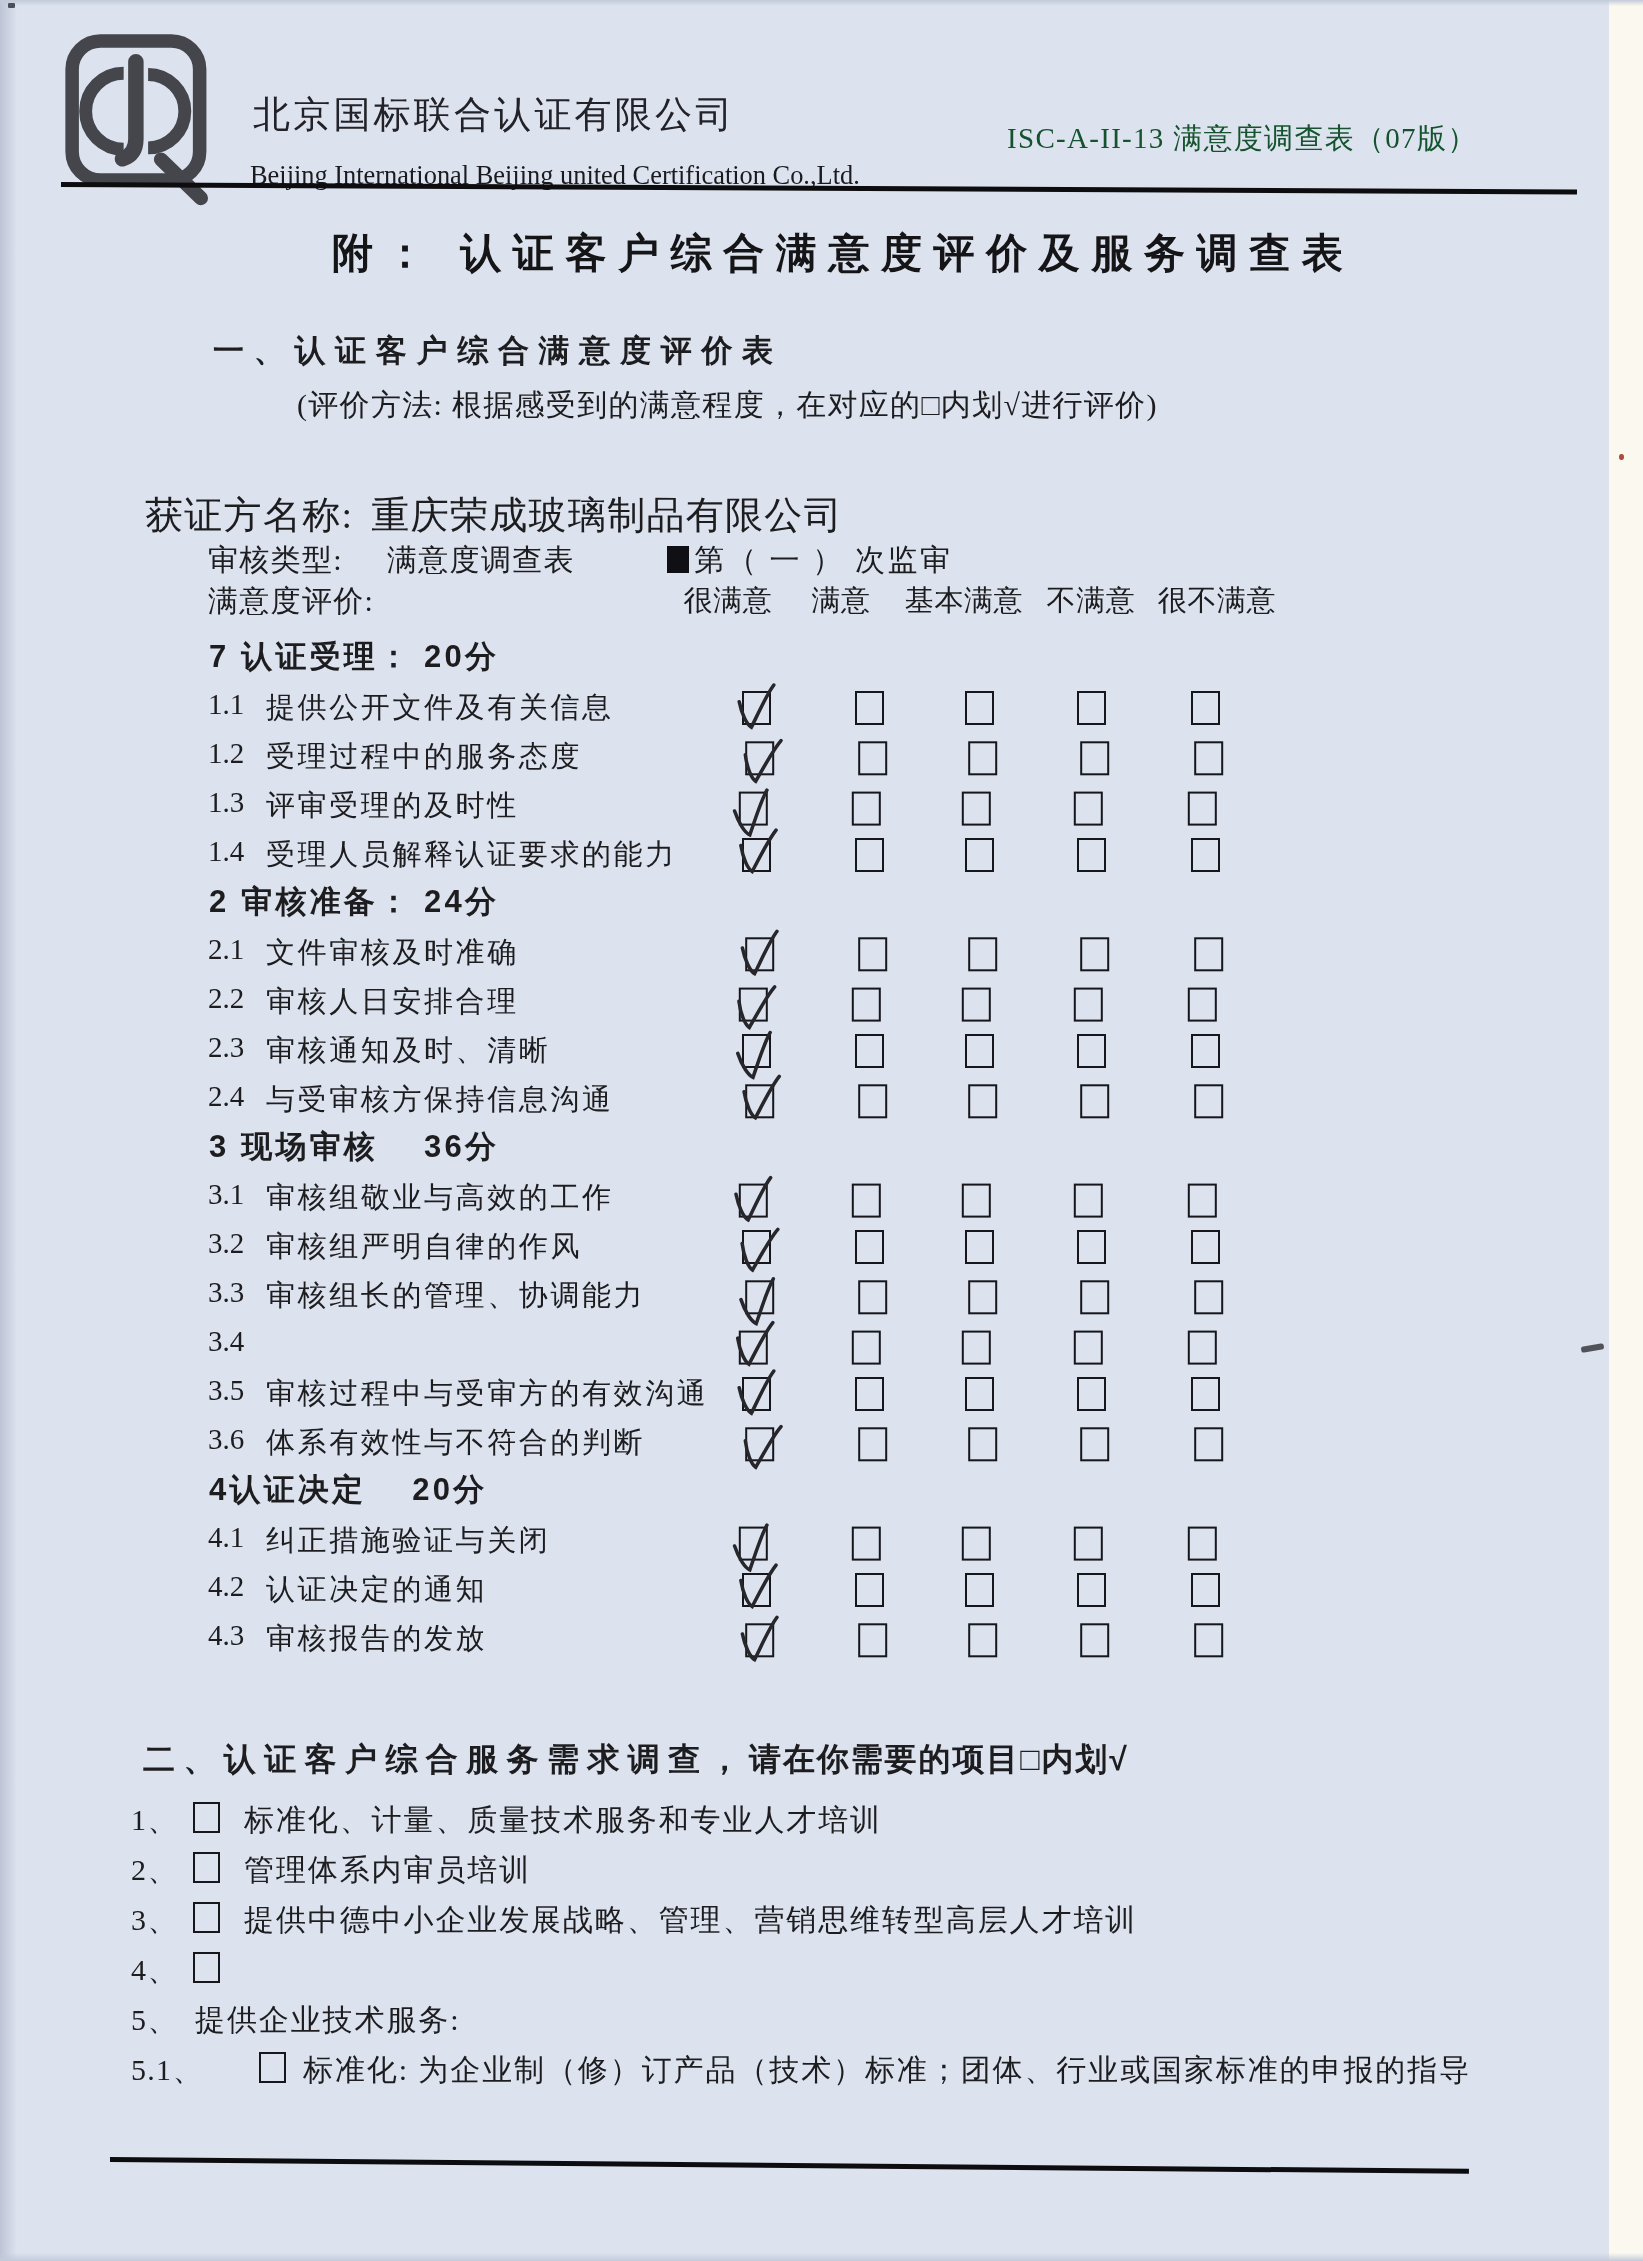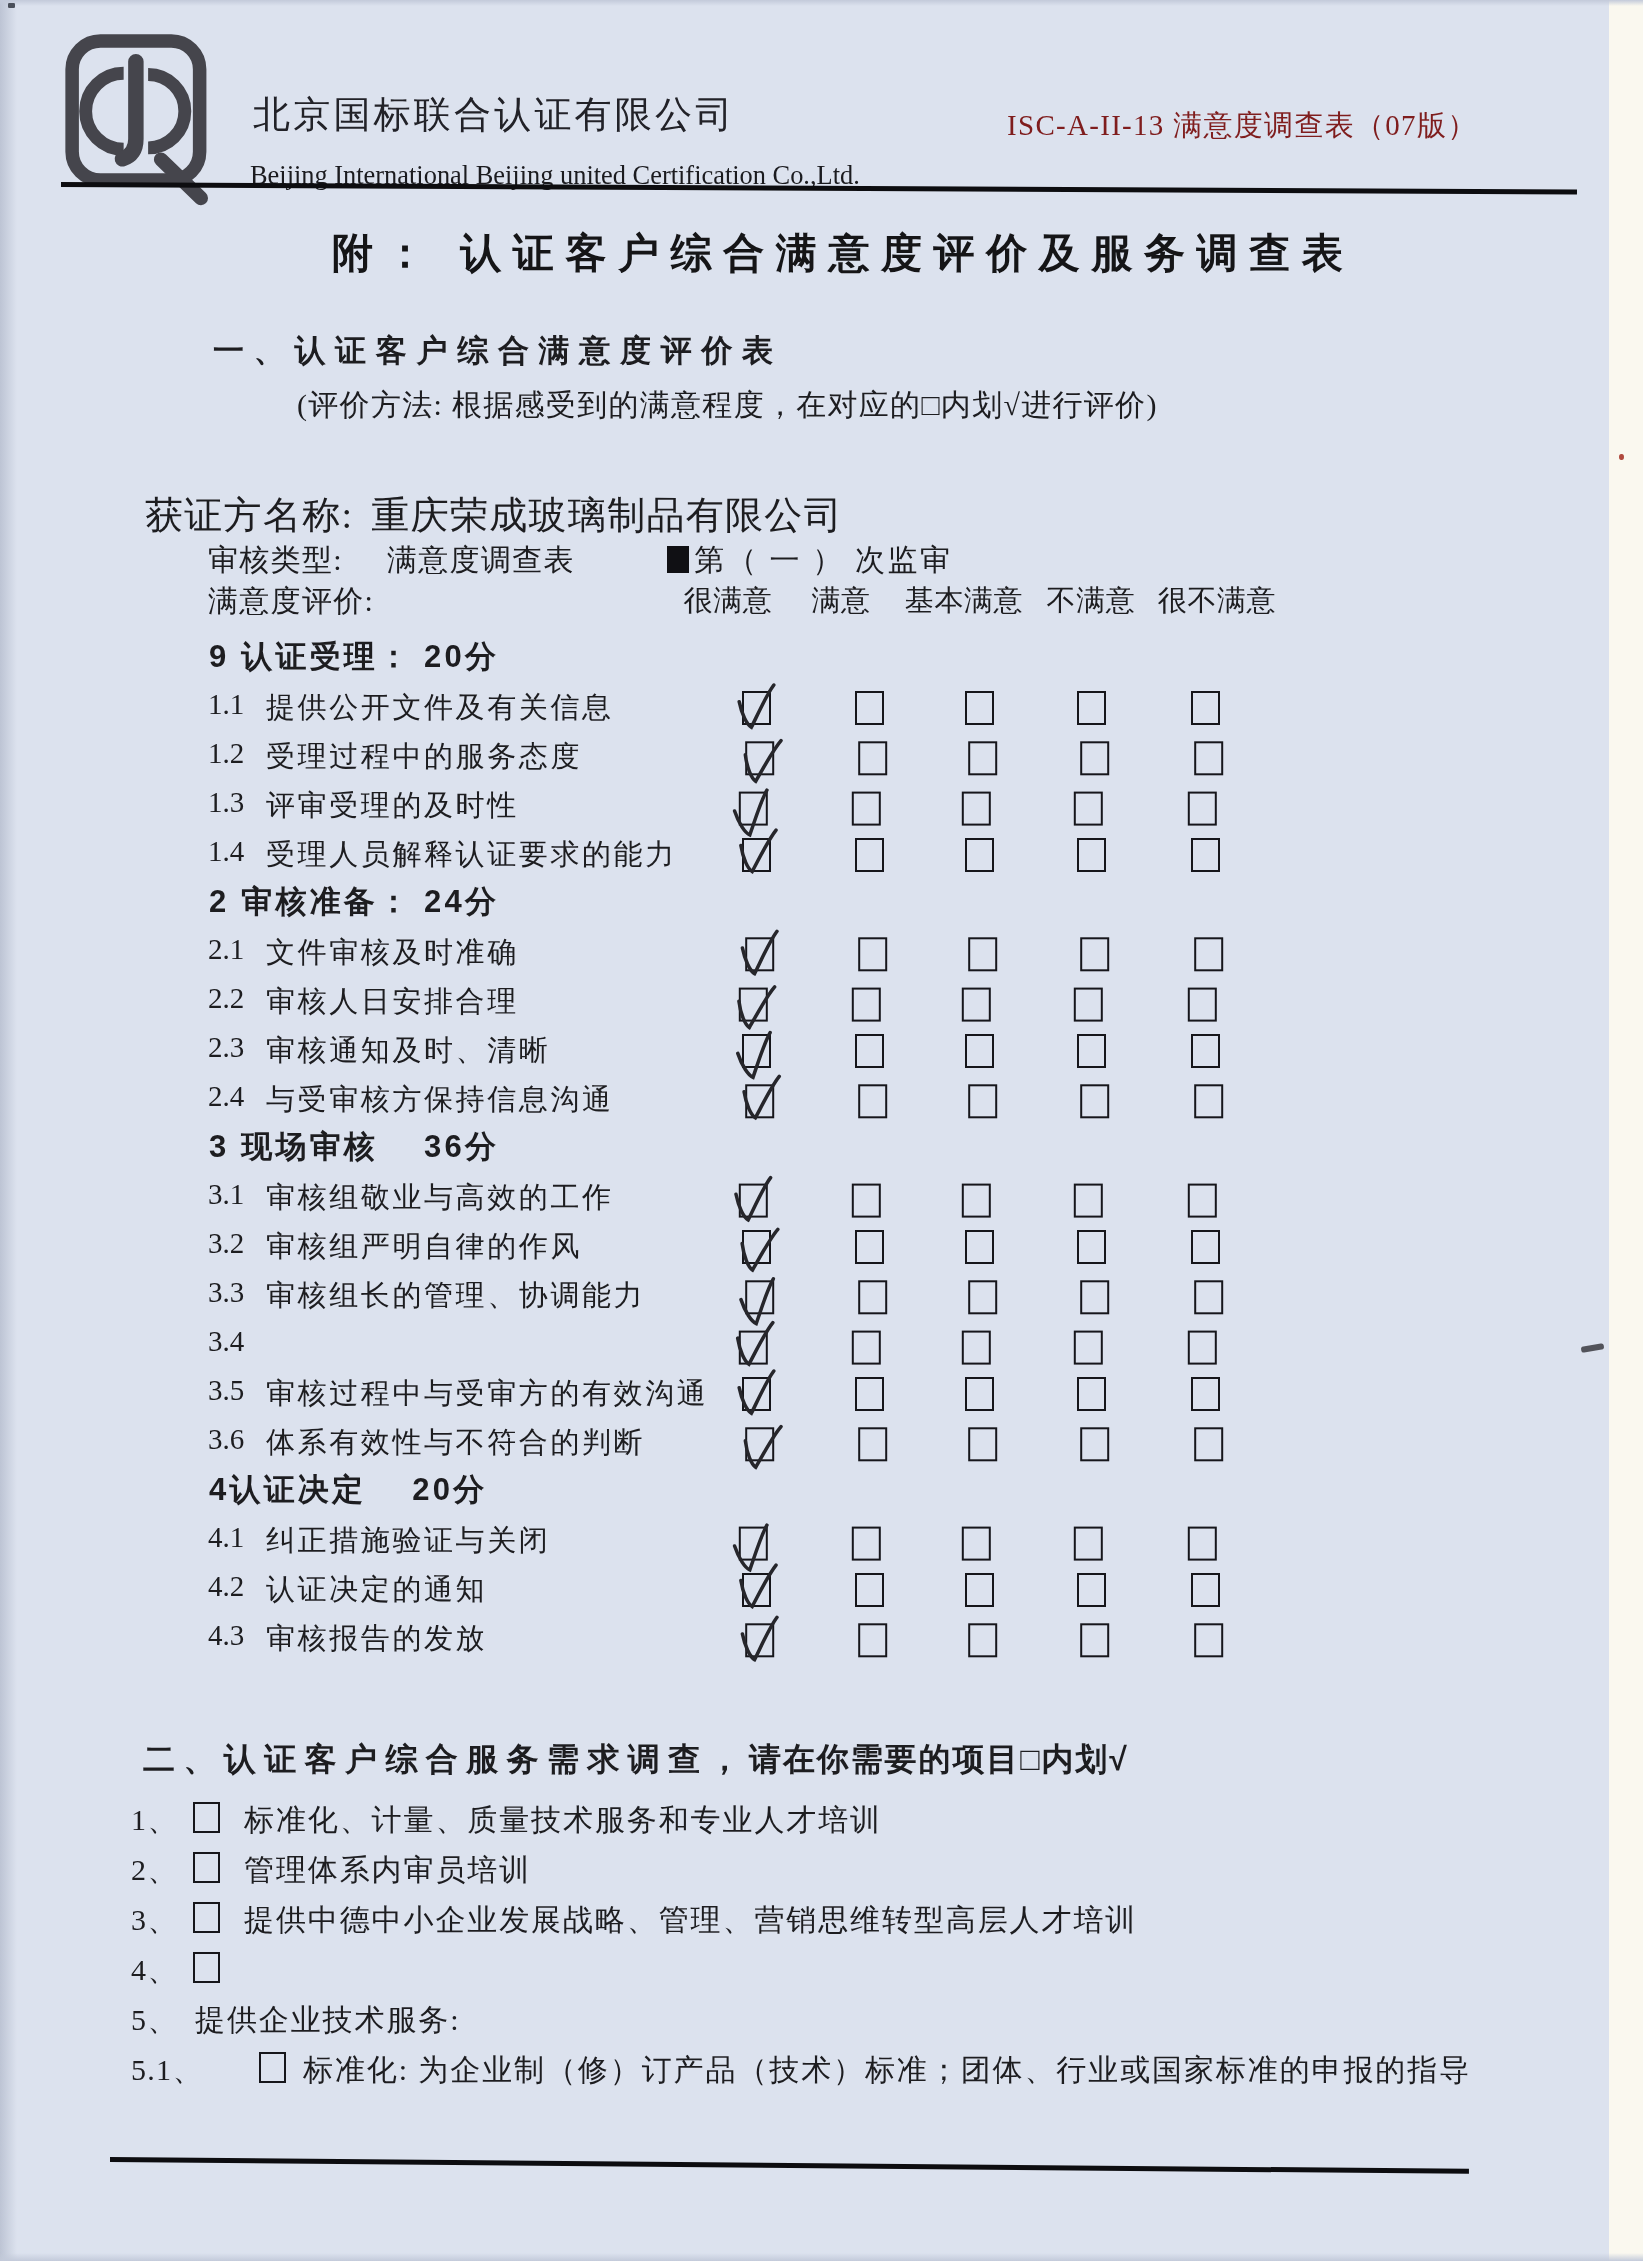--- a/index.html
+++ b/index.html
@@ -16,21 +16,21 @@
   .speck-a{position:absolute;left:7.7px;top:2.6px;width:7.7px;height:5.8px;background:#4a4f5a;border-radius:1.3px;}
   .speck-b{position:absolute;left:1581px;top:1345px;width:23px;height:5.8px;background:#3a3a40;
            transform:rotate(-10deg);border-radius:2.6px;opacity:.85;}
   .speck-c{position:absolute;left:1619px;top:454px;width:4.5px;height:5.8px;background:#b04a3e;border-radius:50%;}
 
   
   .logo{position:absolute;left:63px;top:32px;}
   .company-cn{position:absolute;left:253px;top:90px;font-size:37px;letter-spacing:3.2px;
               font-family:Liberation Sans, sans-serif;color:#222228;}
   .company-en{position:absolute;left:250px;top:160px;font-size:26.4px;white-space:nowrap;color:#1b1b1f;}
-  .doc-code{position:absolute;left:1007px;top:106px;font-size:29px;letter-spacing:1.3px;color:#7f1d1d;}
+  .doc-code{position:absolute;left:1007px;top:119px;font-size:29px;letter-spacing:1.3px;color:#14532d;}
   .rule-top{position:absolute;left:61px;top:182px;width:1516px;height:4.5px;background:#0d0d10;
             transform:rotate(0.28deg);transform-origin:left center;}
   .rule-bottom{position:absolute;left:110px;top:2157px;width:1359px;height:4.5px;background:#0d0d10;
             transform:rotate(0.5deg);transform-origin:left center;}
 
   .main-title{position:absolute;left:332px;top:226px;font-size:41px;font-weight:bold;letter-spacing:11.6px;
               font-family:"Liberation Sans","DejaVu Sans",sans-serif;color:#151517;}
   .s1-heading{position:absolute;left:213px;top:330px;font-size:31px;font-weight:bold;letter-spacing:9.7px;
               font-family:"Liberation Sans","DejaVu Sans",sans-serif;}
   .s1-note{position:absolute;left:297px;top:385px;font-size:30px;letter-spacing:1.3px;}
@@ -115,21 +115,21 @@
   <div class="field-rating">满意度评价:</div>
   <div class="rating-columns">
       <span class="colhead" style="left: 728px;">很满意</span>
       <span class="colhead" style="left: 841px;">满意</span>
       <span class="colhead" style="left: 964px;">基本满意</span>
       <span class="colhead" style="left: 1091px;">不满意</span>
       <span class="colhead" style="left: 1217px;">很不满意</span>
     </div>
 
   <div class="groups">
-      <div class="group-heading">9  认证受理：  20分</div>
+      <div class="group-heading">7  认证受理：  20分</div>
       <div class="row j0">
         <span class="no">1.1</span>
         <span class="text">提供公开文件及有关信息</span>
         <span class="cb checked v0" style="left: 742px;">
           <svg class="ticksvg" viewBox="0 0 70 78">
             <path d="M8 26 C12 46 20 62 27 66 C36 48 50 16 62 0"></path>
           </svg>
         </span>
         <span class="cb" style="left: 855px;"></span>
         <span class="cb" style="left: 965px;"></span>

